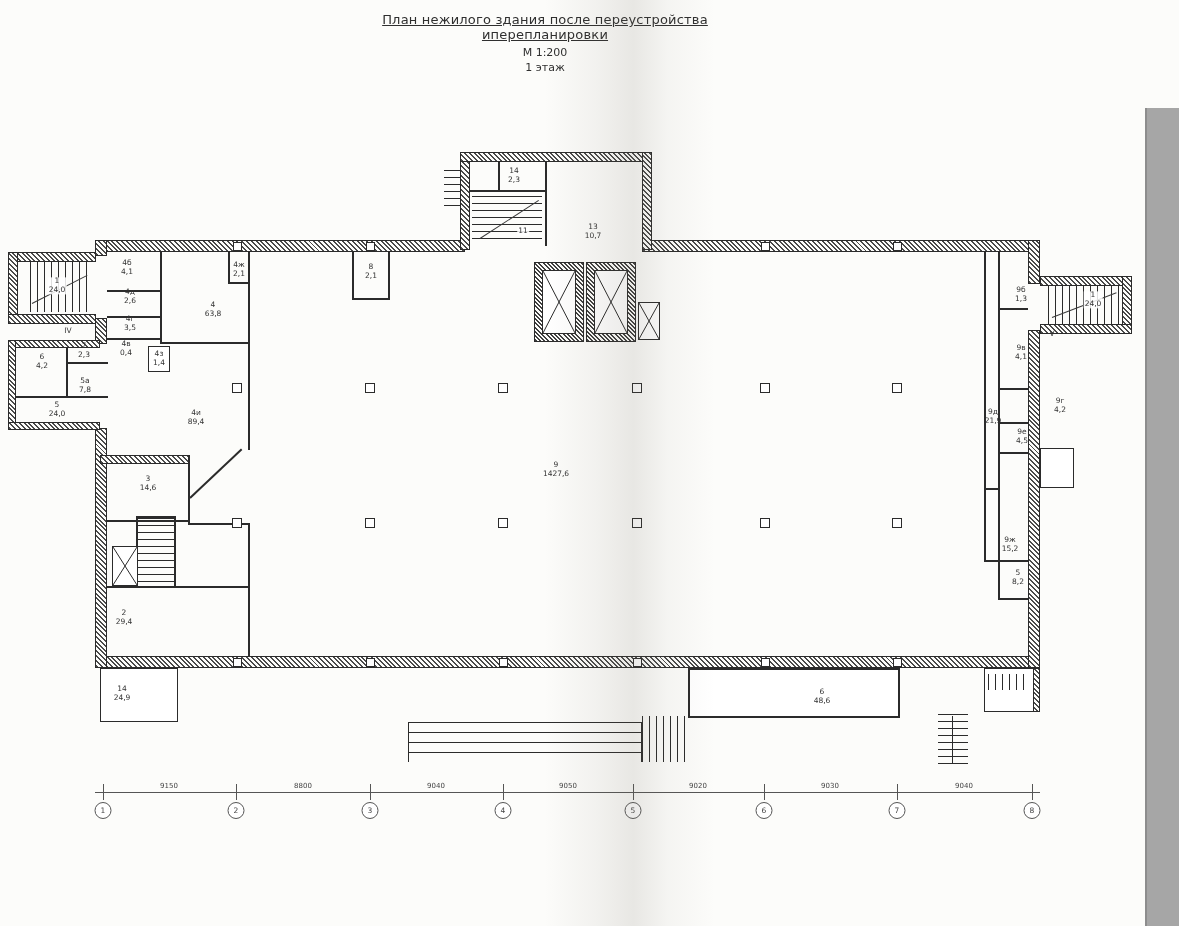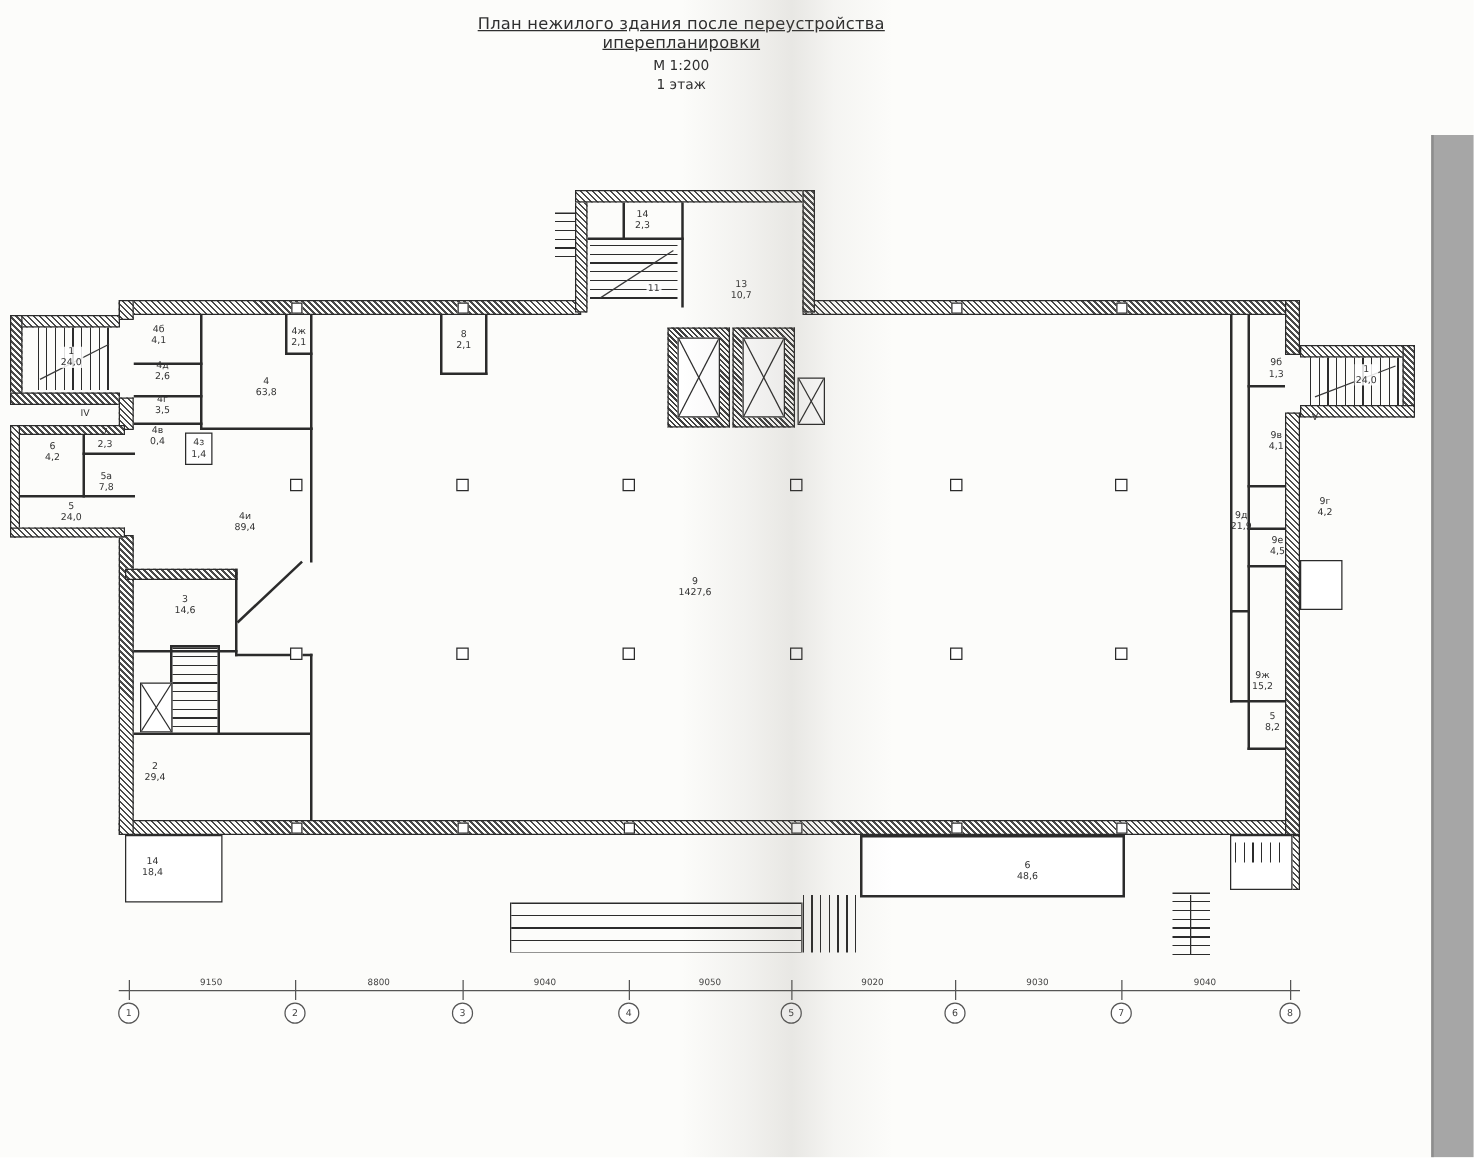--- a/index.html
+++ b/index.html
@@ -252,21 +252,21 @@
     <div class="rl" style="left:57px;top:410px">
         <span class="n">5</span>
         <span class="a">24,0</span>
       </div>
     <div class="rl" style="left:124px;top:618px">
         <span class="n">2</span>
         <span class="a">29,4</span>
       </div>
     <div class="rl" style="left:122px;top:694px">
         <span class="n">14</span>
-        <span class="a">18,4</span>
+        <span class="a">24,9</span>
       </div>
     <div class="rl" style="left:556px;top:470px">
         <span class="n">9</span>
         <span class="a">1427,6</span>
       </div>
     <div class="rl" style="left:371px;top:272px">
         <span class="n">8</span>
         <span class="a">2,1</span>
       </div>
     <div class="rl" style="left:593px;top:232px">

